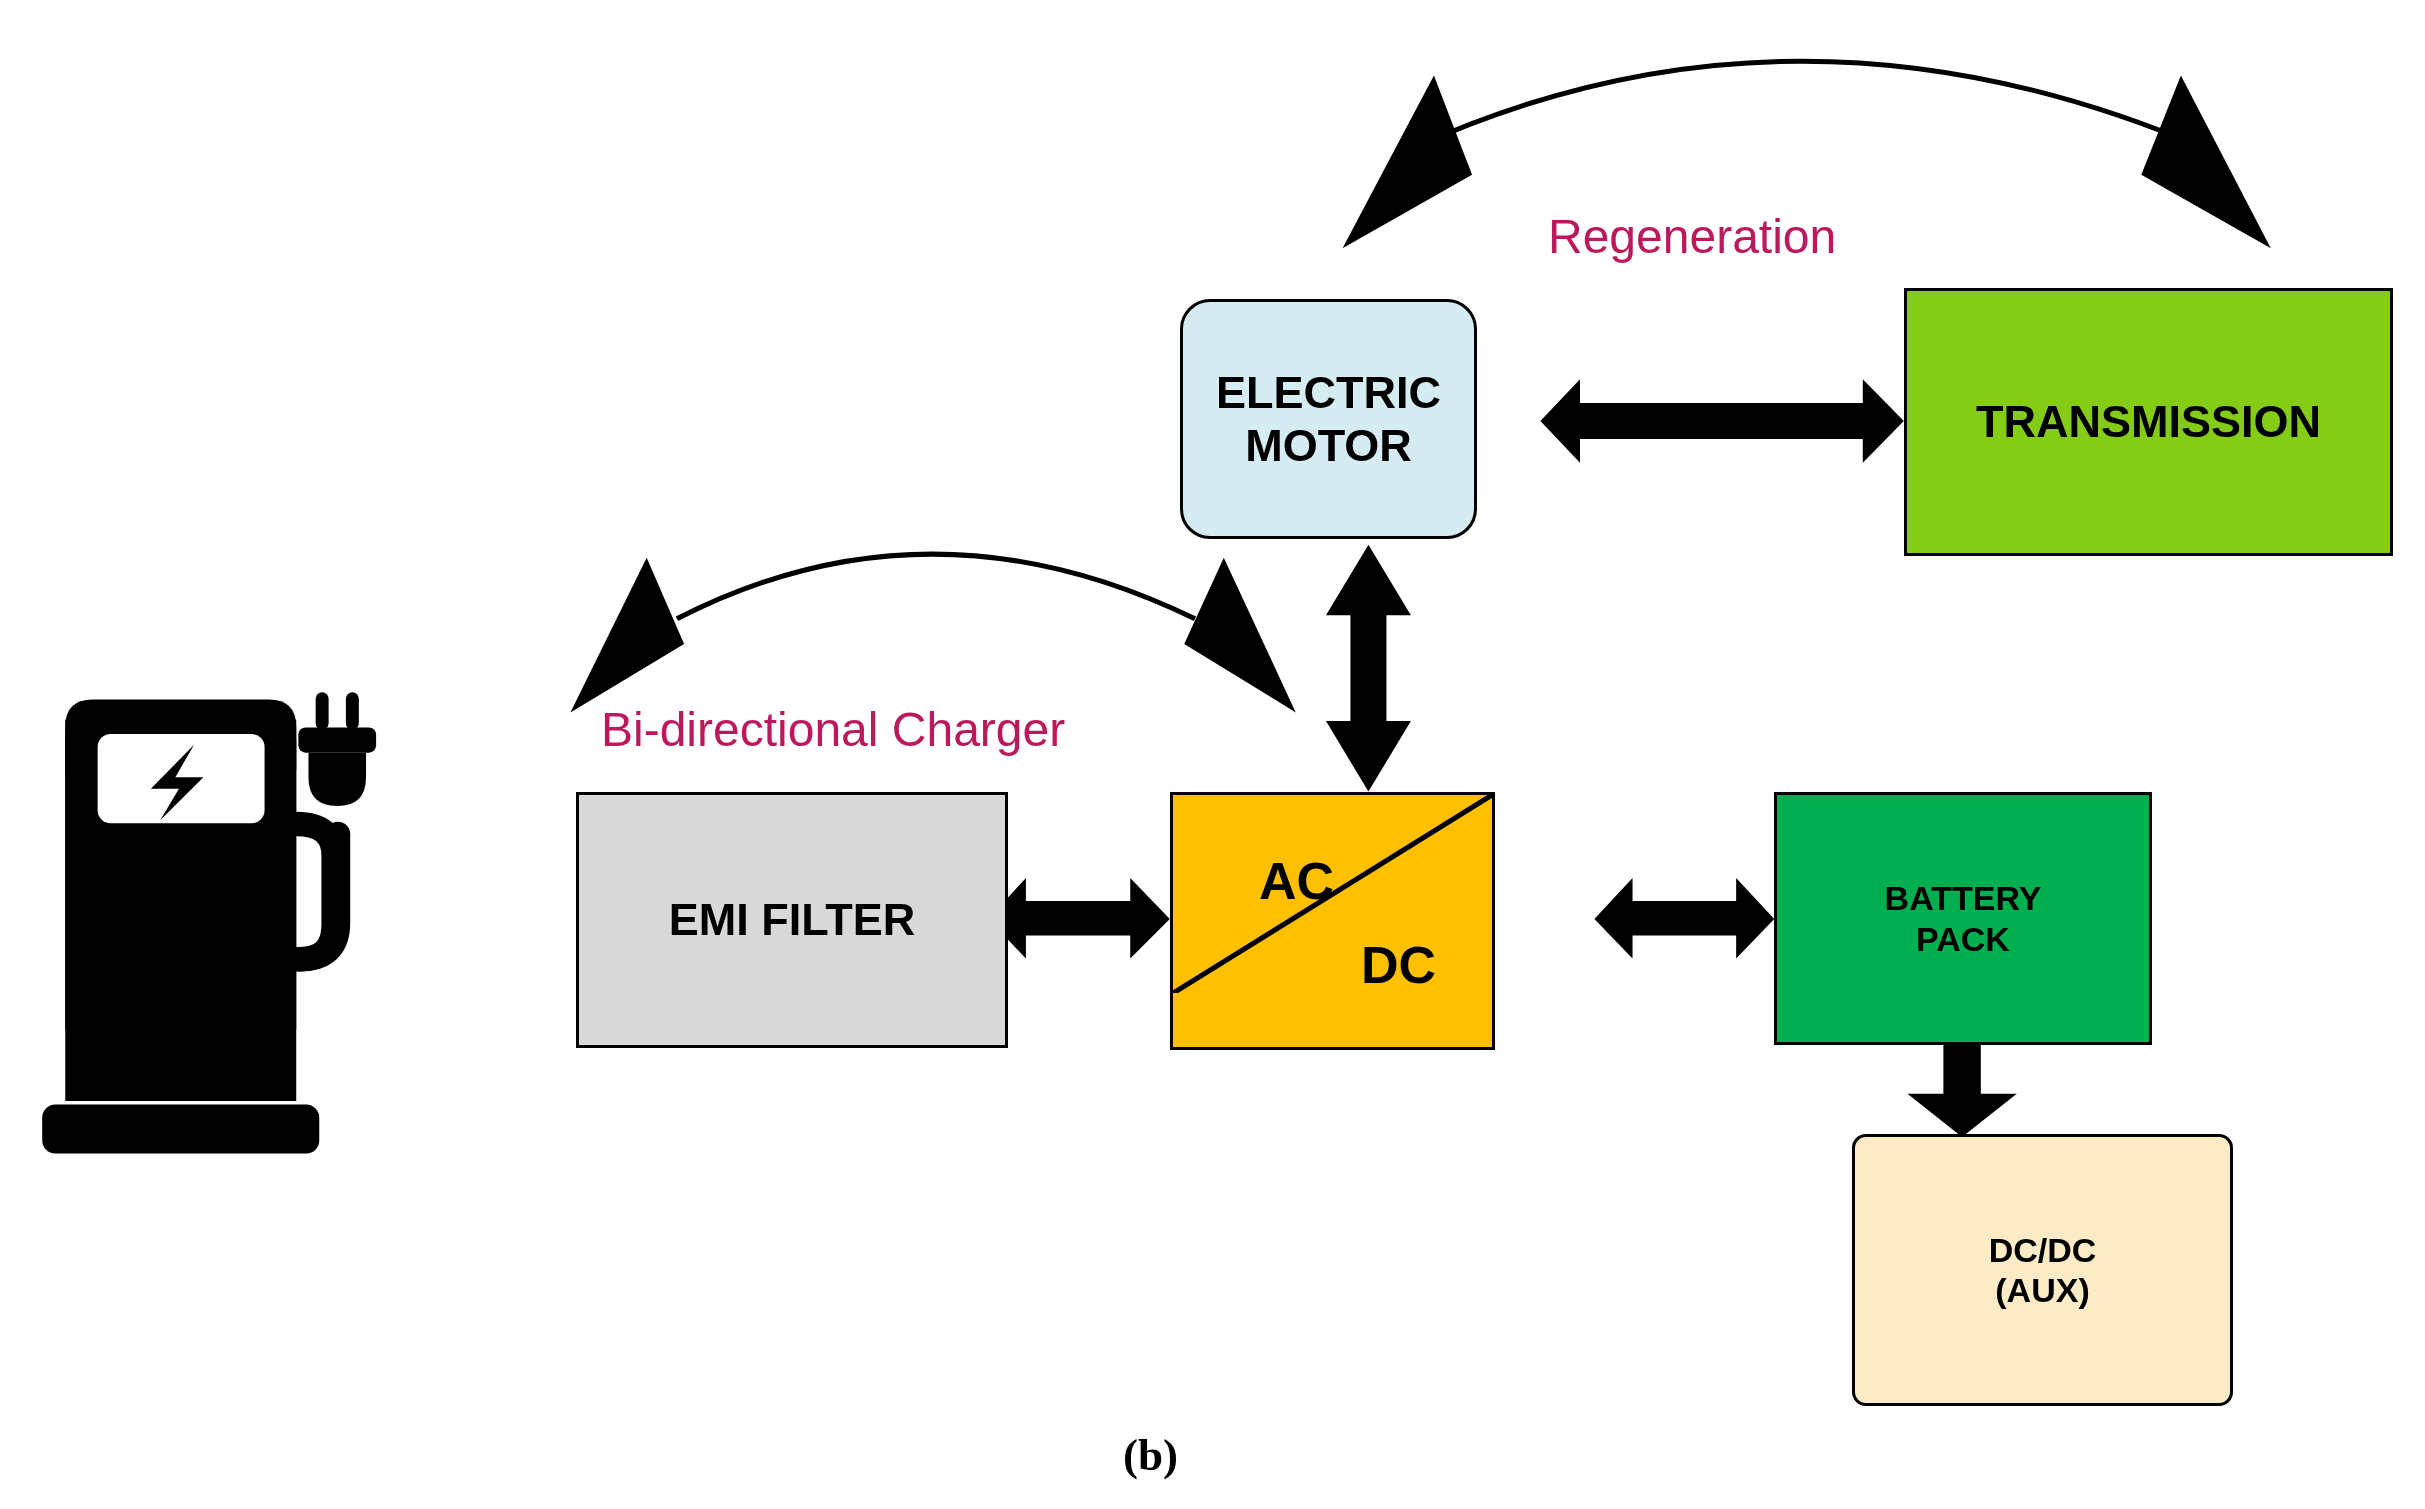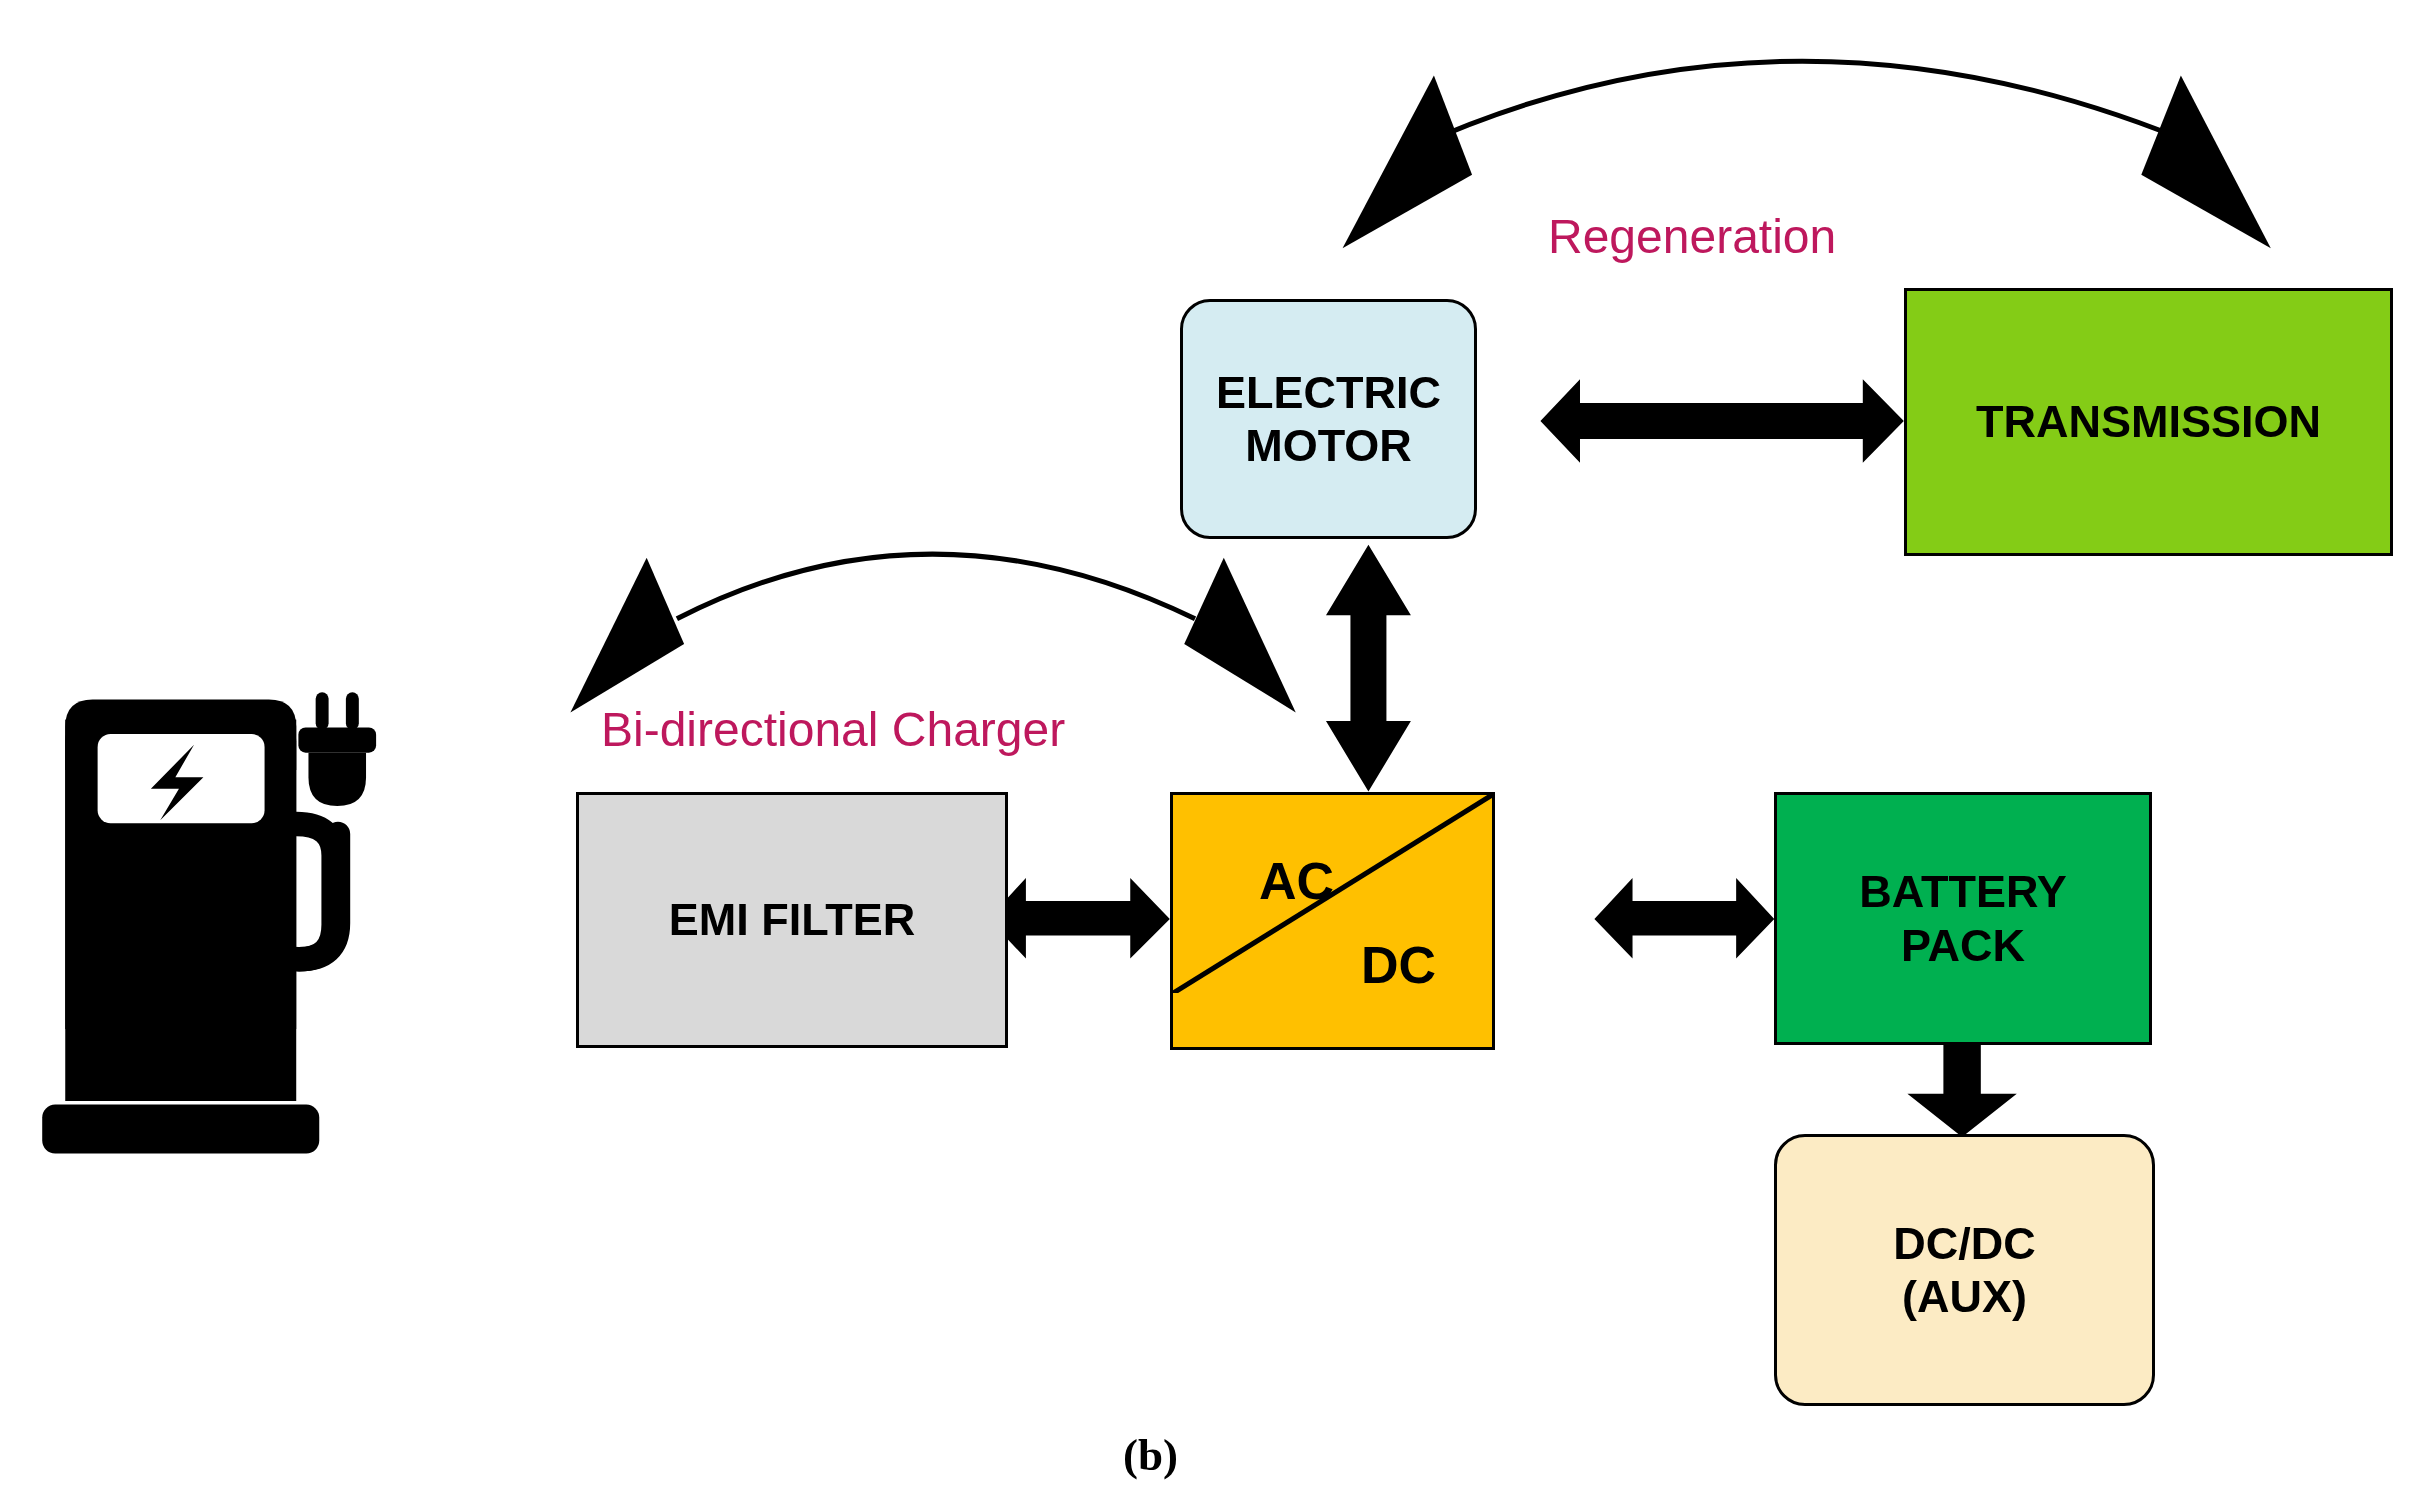--- a/index.html
+++ b/index.html
@@ -56,38 +56,38 @@
     position: absolute;
     left: 86px; top: 56px;
   }
   #blk-acdc .dc-lbl {
     position: absolute;
     left: 188px; top: 140px;
   }
   #blk-batt {
     left: 1774px; top: 792px; width: 378px; height: 253px;
     background: #00B050;
-    font-size: 45px;
+    font-size: 34px;
   }
   #blk-motor {
     left: 1180px; top: 299px; width: 297px; height: 240px;
     background: #D5ECF2;
     border-radius: 30px;
     font-size: 45px;
   }
   #blk-trans {
     left: 1904px; top: 288px; width: 489px; height: 268px;
     background: #84cc16;
     font-size: 45px;
   }
   #blk-dcdc {
-    left: 1774px; top: 1134px; width: 381px; height: 272px;
+    left: 1852px; top: 1134px; width: 381px; height: 272px;
     background: #FCEBC4;
-    border-radius: 31px;
-    font-size: 45px;
+    border-radius: 14px;
+    font-size: 34px;
   }
 
   
   .arc-label {
     position: absolute;
     color: #be185d;
     font-size: 48px;
     font-weight: normal;
     white-space: nowrap;
   }

